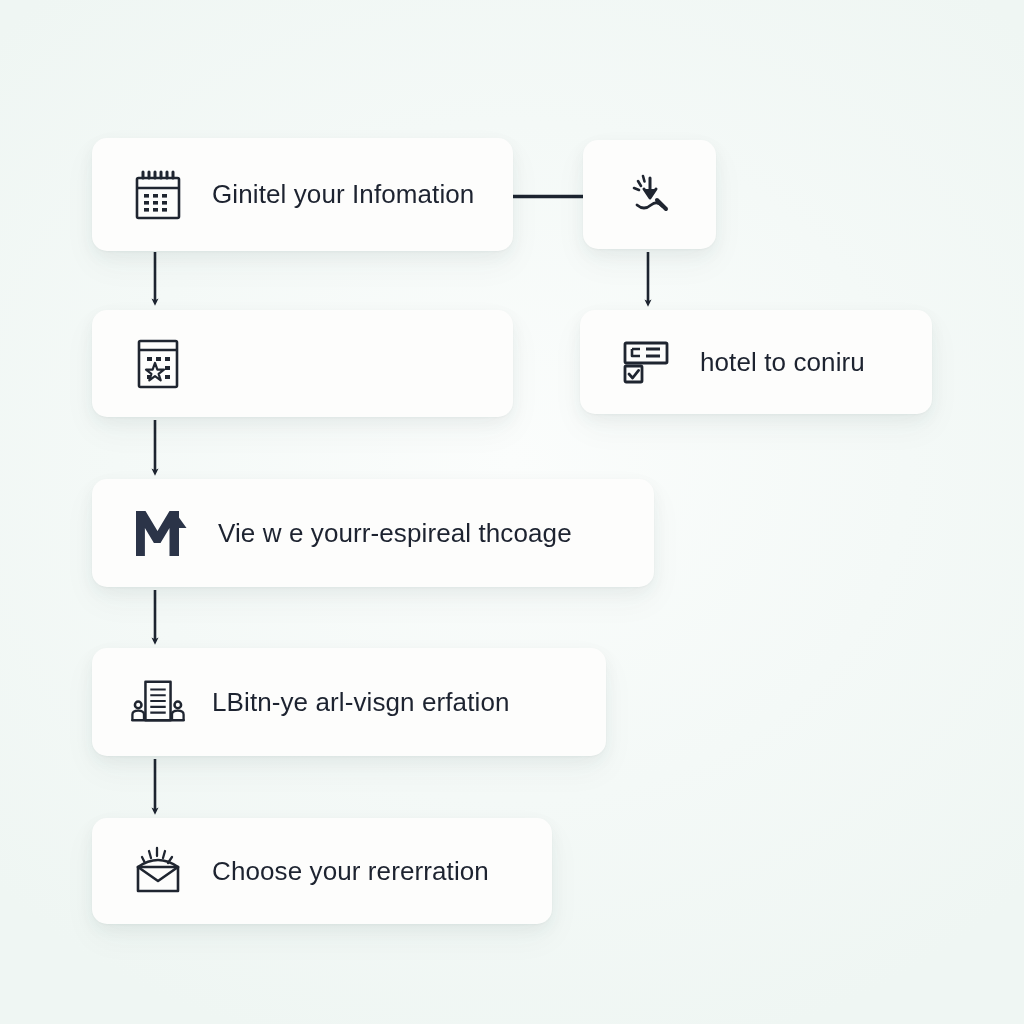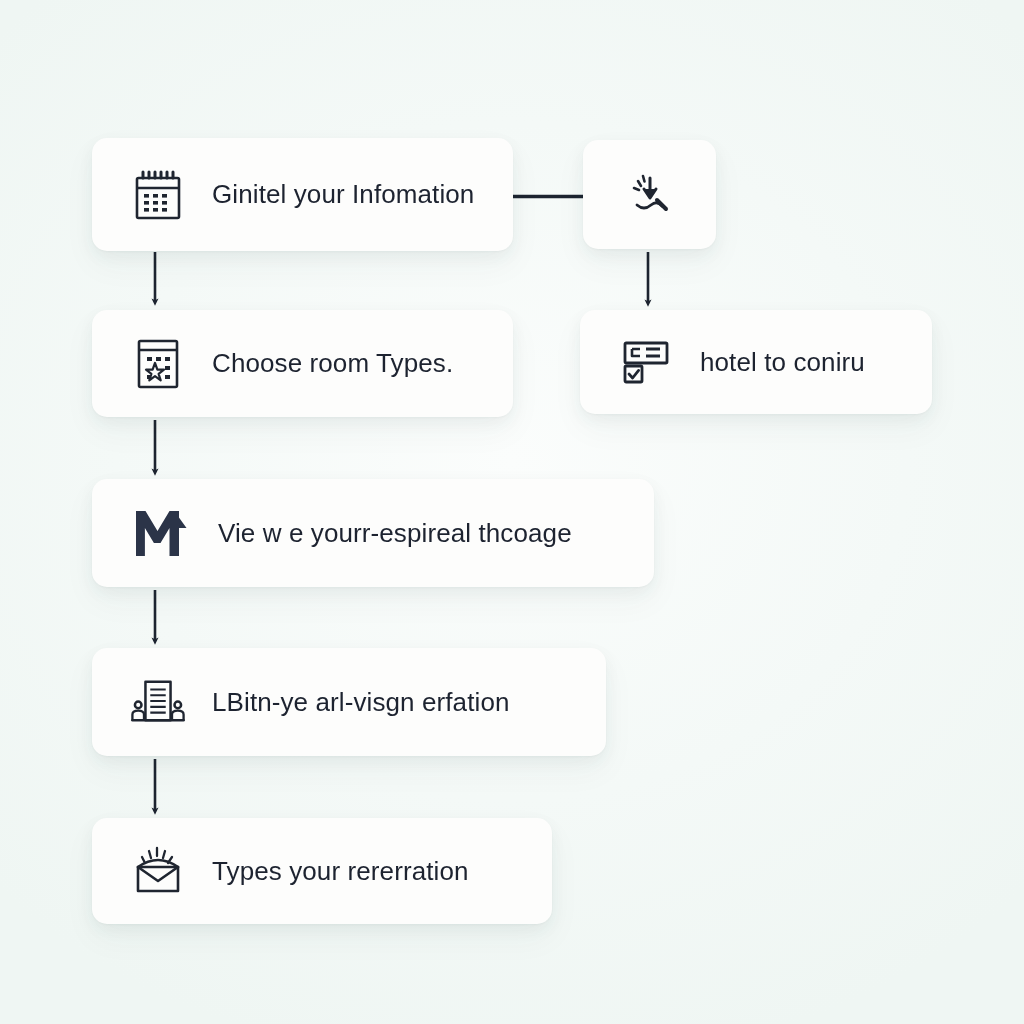--- a/index.html
+++ b/index.html
@@ -164,21 +164,20 @@
           <rect x="14" y="20" width="5" height="4"></rect>
           <rect x="23" y="20" width="5" height="4"></rect>
           <rect x="32" y="20" width="5" height="4"></rect>
           <rect x="32" y="29" width="5" height="4"></rect>
           <rect x="32" y="38" width="5" height="4"></rect>
           <rect x="14" y="38" width="4" height="4"></rect>
         </g>
         <path d="M22 26 l2.4 6.6 l6.6 0 l-5.4 4.2 l2.1 6.6 l-5.7 -4.2 l-5.7 4.2 l2.1 -6.6 l-5.4 -4.2 l6.6 0 Z" stroke-width="2.2" stroke-linejoin="round"></path>
       </svg>
     </span>
-    <span class="card-label">Choose room Types.</span>
   </div>
 
   <div class="card" id="card-hotel-confirm">
     <span class="card-icon">
       <svg width="54" height="48" viewBox="0 0 54 48" fill="none" stroke="#1f2530" stroke-width="2.8" stroke-linejoin="round">
         <rect x="6" y="5" width="42" height="20" rx="1.2"></rect>
         <path d="M13 11 h8 M13 11 v7 h8" stroke-width="2.6"></path>
         <path d="M27 11 h14 M27 18 h14" stroke-width="2.8"></path>
         <rect x="6" y="28" width="17" height="16" rx="1.2"></rect>
         <path d="M10 36 l3.6 4 l6 -7.6" stroke-width="2.8" stroke-linecap="round"></path>
@@ -214,16 +213,16 @@
 
   <div class="card" id="card-mail-confirm">
     <span class="card-icon">
       <svg width="56" height="56" viewBox="0 0 56 56" fill="none" stroke="#1f2530" stroke-width="2.6" stroke-linecap="round" stroke-linejoin="round">
         <path d="M8 24 h40 v24 H8 Z"></path>
         <path d="M8 24 l20 14 l20 -14" stroke-width="2.6"></path>
         <path d="M8 24 q20 -14 40 0" stroke-width="2.6"></path>
         <path d="M12 14 l3 6 M19 8 l2 7 M27 5 v8 M35 8 l-2 7 M42 14 l-4 6" stroke-width="2.3"></path>
       </svg>
     </span>
-    <span class="card-label">Types your rererration</span>
+    <span class="card-label">Choose your rererration</span>
   </div>
 
 </div>
 
 </body></html>

